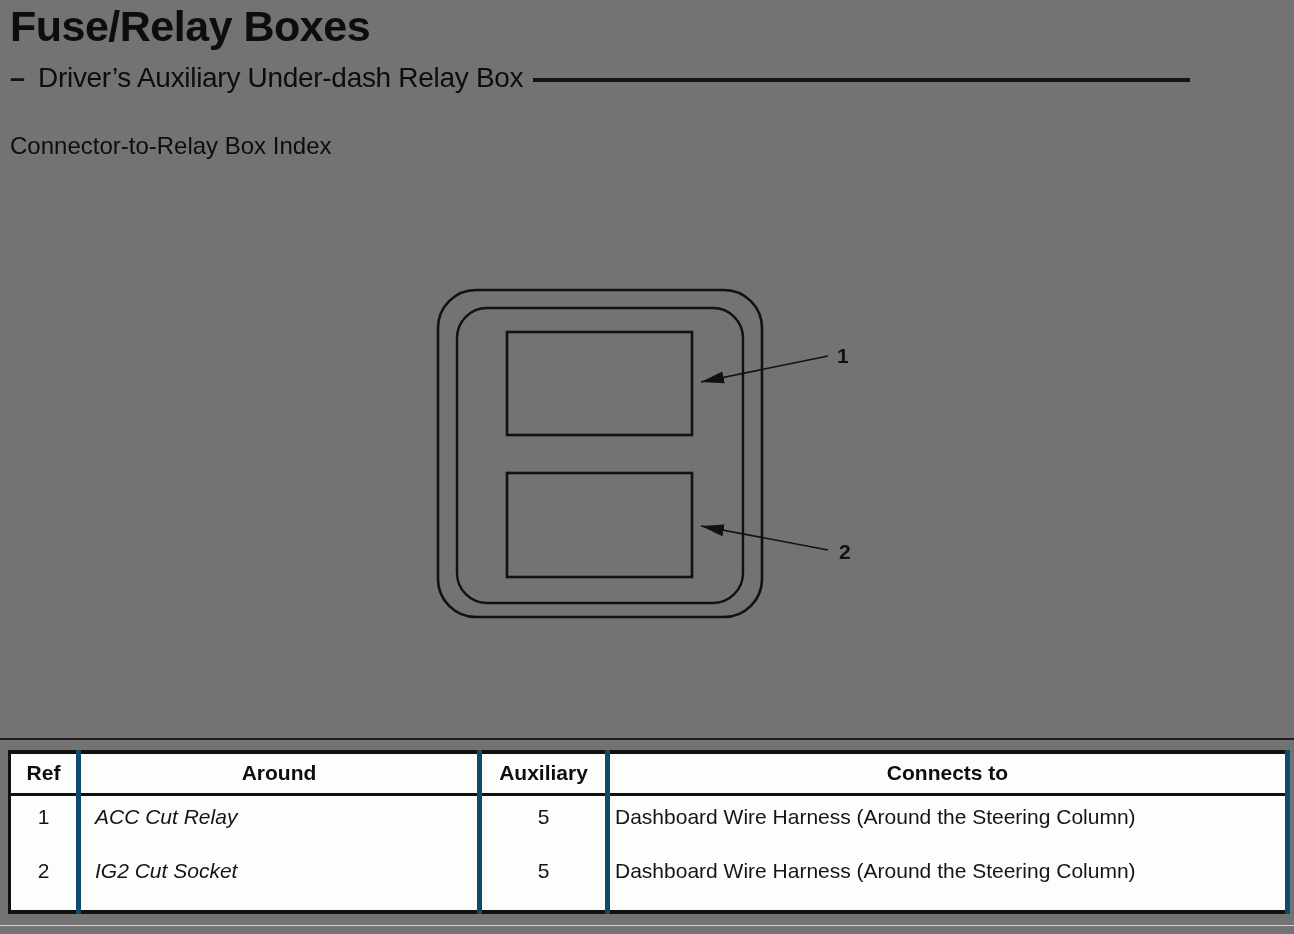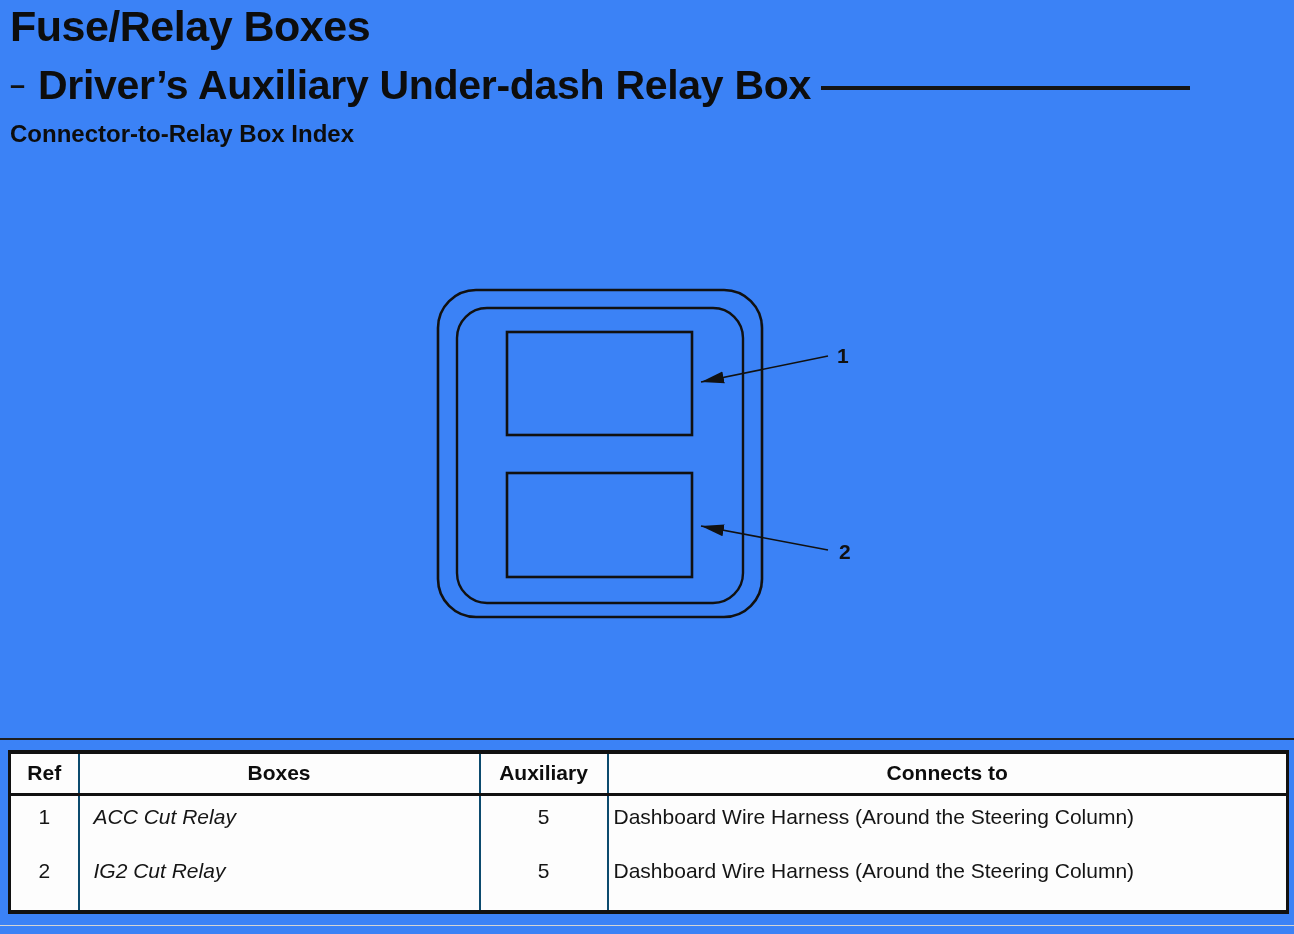--- a/index.html
+++ b/index.html
@@ -1,21 +1,21 @@
 <!DOCTYPE html>
 <html><head>
 <meta charset="utf-8">
 <style>
   * { margin: 0; padding: 0; box-sizing: border-box; }
   html, body { background: #ffffff; }
   .page {
     position: relative;
     width: 1294px;
     height: 934px;
-    background: #3b82f6;
+    background: #737373;
     color: #111;
     font-family: "Liberation Sans", "DejaVu Sans", sans-serif;
     overflow: hidden;
   }
   .page-title {
     position: absolute;
     left: 10px; top: 2px;
     font-size: 43px;
     font-weight: bold;
     letter-spacing: -0.5px;
@@ -29,38 +29,38 @@
     display: flex;
     align-items: center;
   }
   .section-dash {
     font-size: 27px;
     font-weight: bold;
     margin-right: 13px;
     line-height: 1;
   }
   .section-title {
-    font-size: 41px;
-    font-weight: bold;
+    font-size: 28px;
+    font-weight: normal;
     letter-spacing: -0.3px;
     white-space: nowrap;
     color: #0d0d0d;
   }
   .section-rule {
     flex: 1;
     height: 4px;
     background: #141414;
     margin-left: 10px;
     margin-top: 4px;
   }
   .subsection-title {
     position: absolute;
-    left: 10px; top: 120px;
+    left: 10px; top: 132px;
     font-size: 24px;
-    font-weight: bold;
+    font-weight: normal;
     color: #0d0d0d;
     white-space: nowrap;
   }
   .diagram {
     position: absolute;
     left: 400px; top: 270px;
   }
   .diagram text {
     font-family: "Liberation Sans", "DejaVu Sans", sans-serif;
     font-size: 21px;
@@ -89,21 +89,21 @@
     height: 42px;
     font-size: 21px;
     font-weight: bold;
     text-align: center;
     vertical-align: middle;
     border-bottom: 3px solid #111;
     color: #0d0d0d;
   }
   .index-table th, .index-table td {
     border-left: 2px solid #111;
-    border-right: 2px solid #0c4a6e;
+    border-right: 5px solid #0c4a6e;
   }
   .index-table td {
     font-size: 21px;
     vertical-align: top;
     padding-top: 9px;
     color: #151515;
   }
   .index-table tr.row-1 td { height: 56px; }
   .index-table tr.row-2 td { height: 62px; }
   .cell-center { text-align: center; }
@@ -153,35 +153,35 @@
   <table class="index-table">
     <colgroup>
       <col style="width:69px">
       <col style="width:401px">
       <col style="width:128px">
       <col style="width:680px">
     </colgroup>
     <thead>
       <tr>
         <th>Ref</th>
-        <th>Boxes</th>
+        <th>Around</th>
         <th>Auxiliary</th>
         <th>Connects to</th>
       </tr>
     </thead>
     <tbody>
       <tr class="row-1">
         <td class="cell-center">1</td>
         <td class="cell-left-socket">ACC Cut Relay</td>
         <td class="cell-center">5</td>
         <td class="cell-left-connects">Dashboard Wire Harness (Around the Steering Column)</td>
       </tr>
       <tr class="row-2">
         <td class="cell-center">2</td>
-        <td class="cell-left-socket">IG2 Cut Relay</td>
+        <td class="cell-left-socket">IG2 Cut Socket</td>
         <td class="cell-center">5</td>
         <td class="cell-left-connects">Dashboard Wire Harness (Around the Steering Column)</td>
       </tr>
     </tbody>
   </table>
 
   <div class="post-table-shadow"></div>
 
 </div>
 

